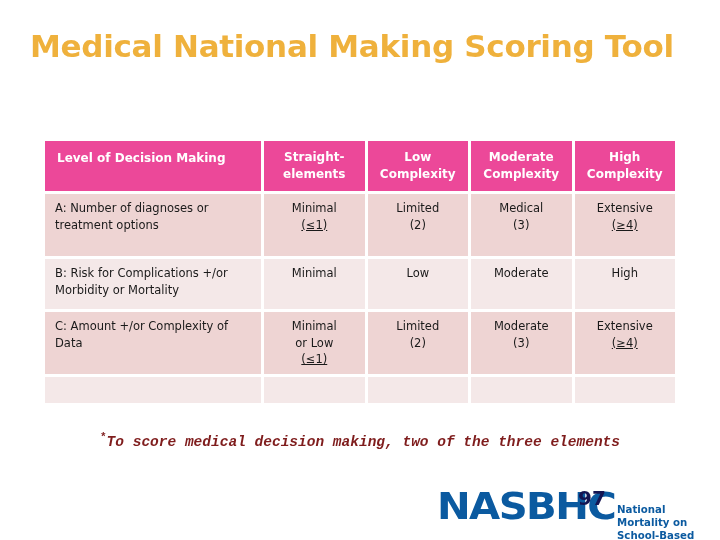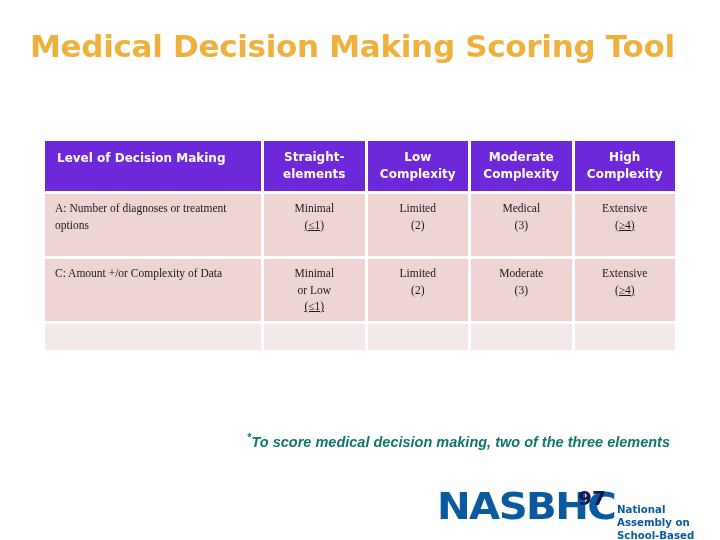--- a/index.html
+++ b/index.html
@@ -47,40 +47,39 @@
   #score-table th,
   #score-table td {
     font-family: "DejaVu Sans", sans-serif;
     font-size: 11.5px;
     line-height: 1.45;
     vertical-align: top;
     padding: 6px 6px;
   }
 
   #score-table thead th {
-    background: #6d28d9;
+    background: #ec4899;
     color: #ffffff;
     font-weight: bold;
     font-size: 12px;
     text-align: center;
     height: 50px;
     vertical-align: middle;
     padding: 4px 5px;
   }
   #score-table thead th.h-label {
     text-align: left;
     padding-left: 12px;
     vertical-align: top;
     padding-top: 9px;
   }
 
   #score-table tbody td {
     color: #1a1a1a;
     text-align: center;
-    font-family: Liberation Serif, serif;
   }
   #score-table tbody td.cell-label {
     text-align: left;
     padding-left: 10px;
   }
 
   
   tr.tint-dark td  { background: #EED4D3; }
   tr.tint-light td { background: #F4E8E8; }
 
@@ -92,27 +91,27 @@
 
   .num { display: block; }
   .ineq { text-decoration: underline; }
 
   
   #footnote {
     position: absolute;
     left: 50px;
     top: 430px;
     width: 620px;
-    text-align: right;
-    font-family: Liberation Sans, sans-serif;
+    text-align: center;
+    font-family: Liberation Mono, monospace;
     font-style: italic;
     font-weight: bold;
     font-size: 14.5px;
     line-height: 1.45;
-    color: #0f766e;
+    color: #7f1d1d;
   }
   #footnote .star {
     font-size: 11px;
     vertical-align: 6px;
     font-style: normal;
   }
 
   
   #logo {
     position: absolute;
@@ -155,21 +154,21 @@
     font-weight: bold;
     font-size: 20px;
     color: #141452;
     z-index: 5;
     text-align: right;
   }
 </style>
 </head>
 <body>
 
-<h1 id="slide-title">Medical Decision Making Scoring Tool</h1>
+<h1 id="slide-title">Medical National Making Scoring Tool</h1>
 
 <table id="score-table">
   <colgroup>
     <col class="c-label">
       <col class="c-data">
       <col class="c-data">
       <col class="c-data">
       <col class="c-data">
   </colgroup>
   <thead>
@@ -208,20 +207,35 @@
       <td>
         <span class="num">Medical</span>
         <span class="num">(3)</span>
       </td>
       <td>
         <span class="num">Extensive</span>
         <span class="num ineq">(≥4)</span>
       </td>
     </tr>
 
+    <tr class="row-b tint-light">
+      <td class="cell-label">B: Risk for Complications +/or Morbidity or Mortality</td>
+      <td>
+        <span class="num">Minimal</span>
+      </td>
+      <td>
+        <span class="num">Low</span>
+      </td>
+      <td>
+        <span class="num">Moderate</span>
+      </td>
+      <td>
+        <span class="num">High</span>
+      </td>
+    </tr>
 
     <tr class="row-c tint-dark">
       <td class="cell-label">C: Amount +/or Complexity of Data</td>
       <td>
         <span class="num">Minimal</span>
         <span class="num">or Low</span>
         <span class="num ineq">(≤1)</span>
       </td>
       <td>
         <span class="num">Limited</span>
@@ -249,19 +263,19 @@
 </table>
 
 <div id="footnote">
   <span class="star">*</span><span>To score medical decision making, two of the three elements</span><br>
 </div>
 
 <div id="logo">
   <div id="logo-mark">NASBHC</div>
   <div id="logo-words">
     <span>National</span>
-    <span>Assembly on</span>
+    <span>Mortality on</span>
     <span>School-Based</span>
     <span>Health Data</span>
   </div>
 </div>
 
 <div id="page-number">97</div>
 
 </body></html>

